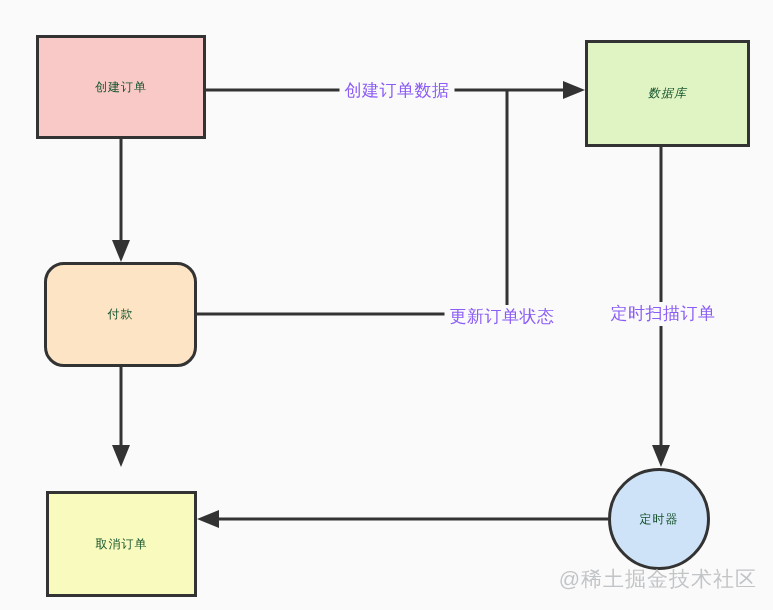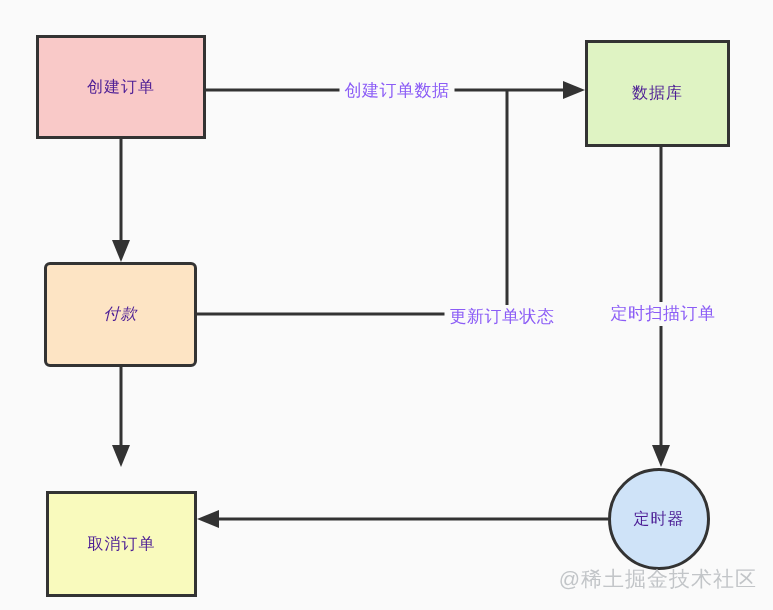--- a/index.html
+++ b/index.html
@@ -20,28 +20,28 @@
     left: 0; top: 0;
     width: 773px; height: 610px;
   }
   .node {
     position: absolute;
     display: flex;
     align-items: center;
     justify-content: center;
     border: 3px solid #333333;
     box-sizing: border-box;
-    color: #4c1d95;
-    font-size: 16px;
+    color: #14532d;
+    font-size: 12px;
     letter-spacing: 1px;
     text-align: center;
   }
   .node-create-order { left: 36px;  top: 35px;  width: 170px; height: 104px; background: #f9c9c8; }
-  .node-database     { left: 585px; top: 40px;  width: 145px; height: 107px; background: #dff3c3; }
-  .node-payment      { left: 44px;  top: 262px; width: 153px; height: 105px; background: #fde4c4; border-radius: 6px; font-style: italic; }
+  .node-database     { left: 585px; top: 40px;  width: 165px; height: 107px; background: #dff3c3; font-style: italic; }
+  .node-payment      { left: 44px;  top: 262px; width: 153px; height: 105px; background: #fde4c4; border-radius: 20px; }
   .node-cancel-order { left: 46px;  top: 467px; width: 151px; height: 106px; background: #f9fabd; margin-top: 24px; }
   .node-timer        { left: 608px; top: 468px; width: 102px; height: 102px; background: #cfe3f8; border-radius: 50%; }
   .edge-label {
     position: absolute;
     transform: translate(-50%, -50%);
     background: #fafafa;
     color: #8b5cf6;
     font-size: 17px;
     line-height: 24px;
     padding: 0 5px;

